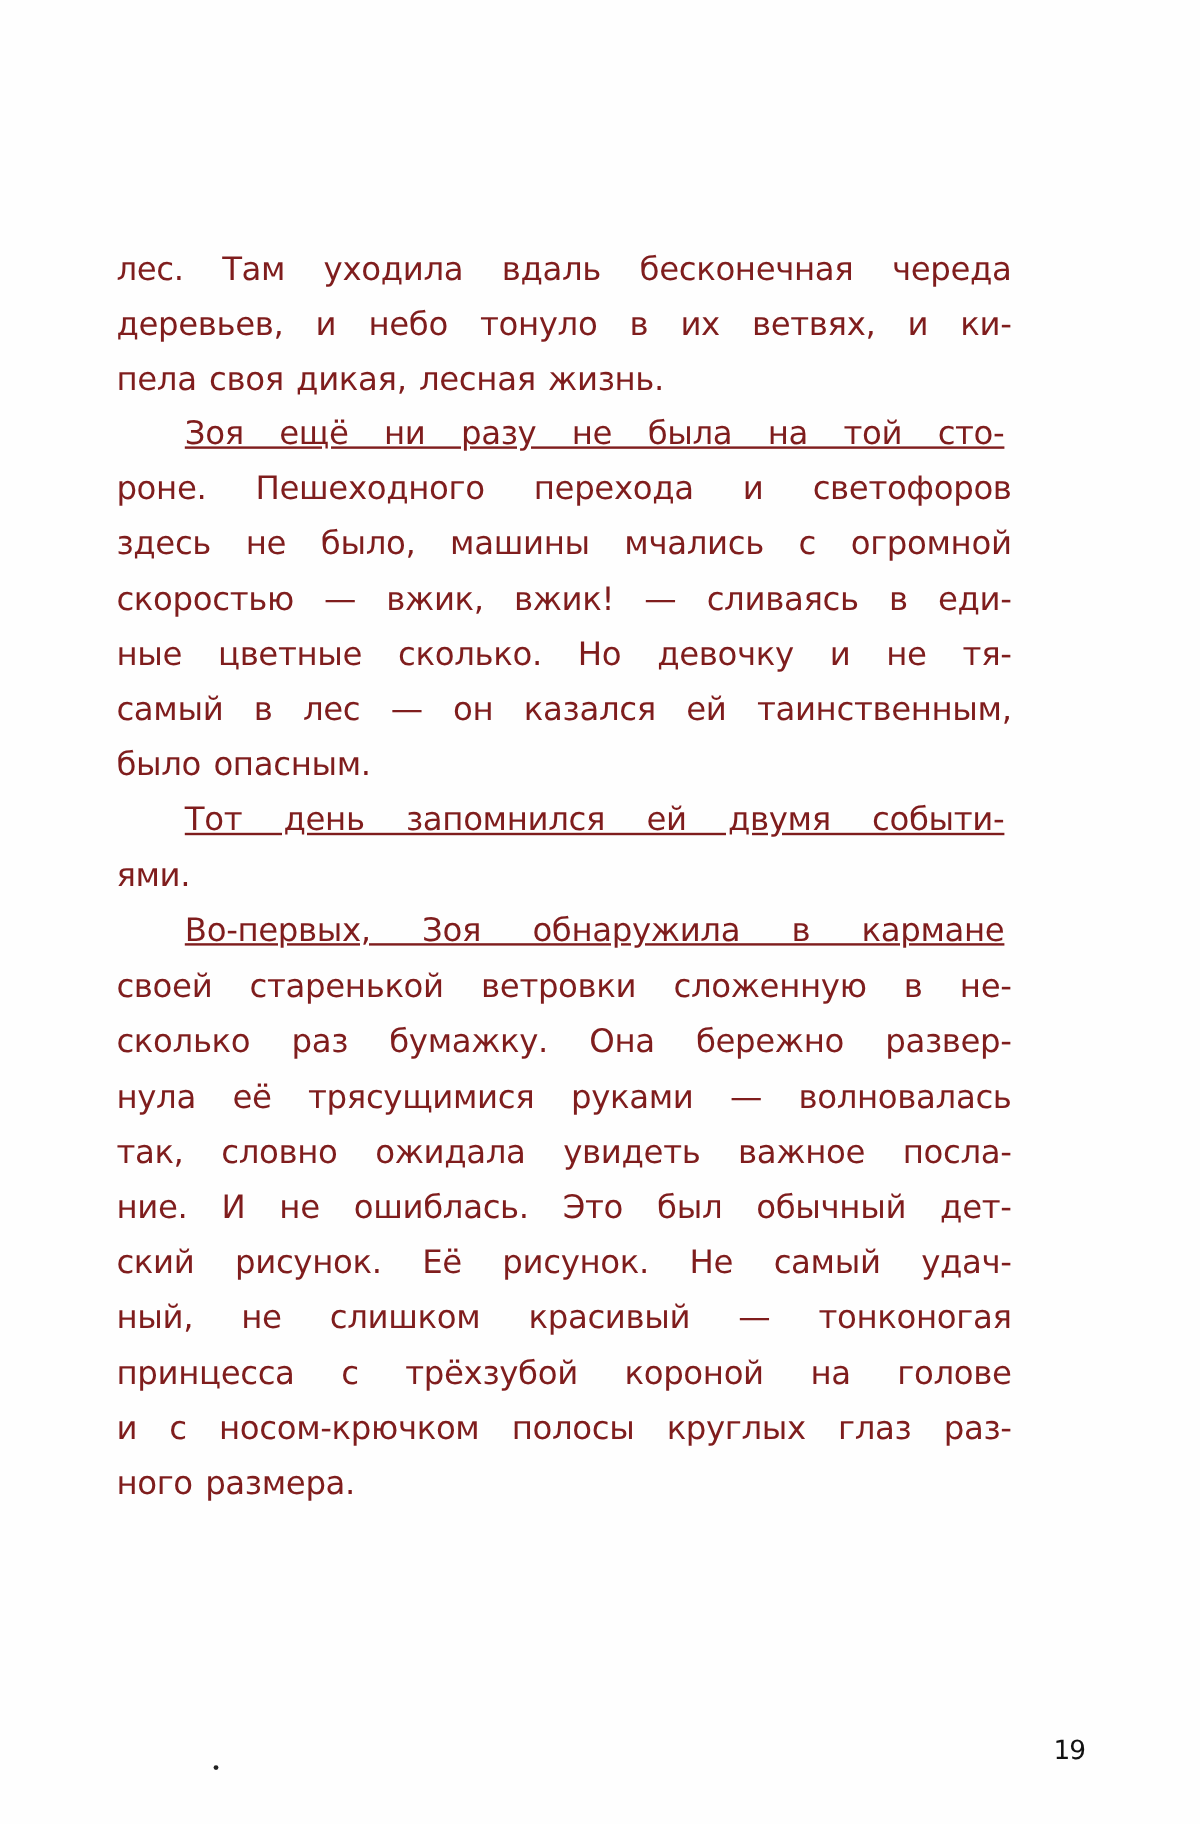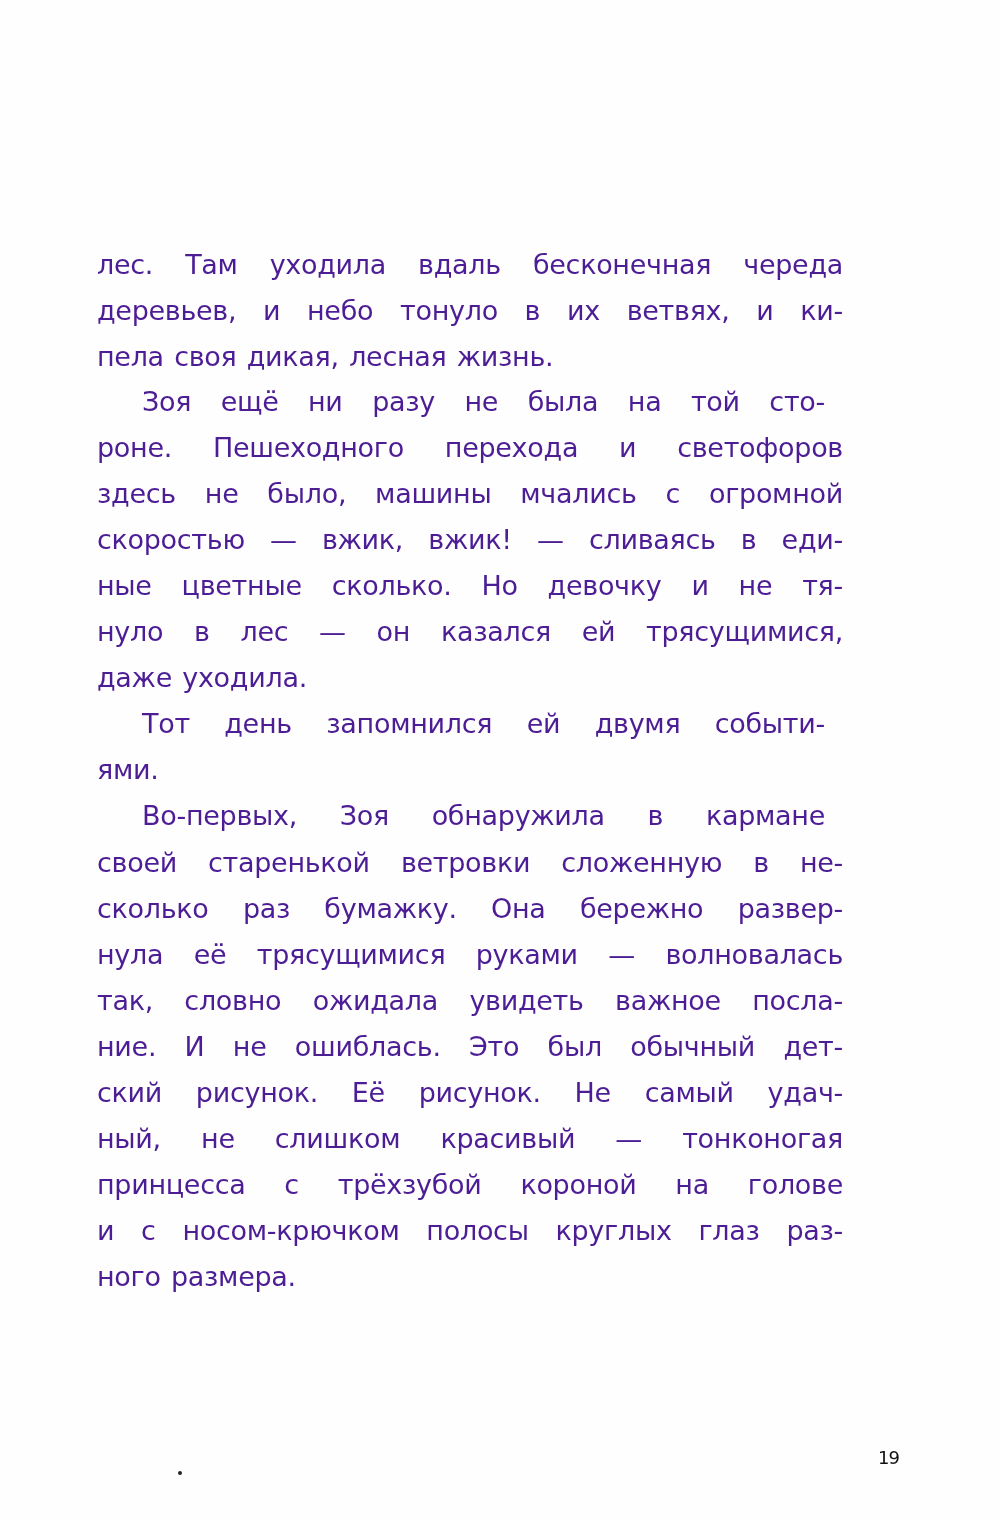--- a/index.html
+++ b/index.html
@@ -2,48 +2,48 @@
 <html><head>
   <meta charset="utf-8">
   <style>
     html, body { margin: 0; padding: 0; background: #ffffff; }
     body { width: 1000px; height: 1520px; position: relative; overflow: hidden; }
     .page { position: absolute; left: 0; top: 0; width: 1000px; height: 1520px; background: #fefefe; }
     .text-block { position: absolute; left: 97px; top: 202px; width: 746px; }
     .line {
       position: absolute; left: 0; width: 746px; height: 46px;
       font-family: "DejaVu Sans", sans-serif;
-      font-size: 27px; line-height: 46px; color: #4c1d95;
+      font-size: 27px; line-height: 46px; color: #7f1d1d;
       text-align: justify; text-align-last: justify;
-      white-space: nowrap; letter-spacing: -0.3px; word-spacing: 2px; margin-top: 40px;
+      white-space: nowrap; letter-spacing: -0.3px; word-spacing: 2px;
     }
-    .line.indent { left: 45px; width: 683px; }
+    .line.indent { left: 57px; width: 683px; text-decoration: underline; }
     .line.last { text-align-last: left; }
     .page-number {
       position: absolute; left: 878px; top: 1447px;
-      font-family: "DejaVu Sans", sans-serif; font-size: 18px; color: #111111;
+      font-family: "DejaVu Sans", sans-serif; font-size: 22px; color: #111111;
       letter-spacing: -1px;
     }
     .dot { position: absolute; left: 178px; top: 1471px; width: 4px; height: 4px; background: #222; border-radius: 50%; }
   </style>
 </head>
 <body>
 
 <div class="page">
   <div class="text-block">
     <div class="line" style="top:0px">лес. Там уходила вдаль бесконечная череда</div>
     <div class="line" style="top:46px">деревьев, и небо тонуло в их ветвях, и ки-</div>
     <div class="line last" style="top:92px">пела своя дикая, лесная жизнь.</div>
     <div class="line indent" style="top:137px">Зоя ещё ни разу не была на той сто-</div>
     <div class="line" style="top:183px">роне. Пешеходного перехода и светофоров</div>
     <div class="line" style="top:229px">здесь не было, машины мчались с огромной</div>
     <div class="line" style="top:275px">скоростью — вжик, вжик! — сливаясь в еди-</div>
     <div class="line" style="top:321px">ные цветные сколько. Но девочку и не тя-</div>
-    <div class="line" style="top:367px">нуло в лес — он казался ей трясущимися,</div>
-    <div class="line last" style="top:413px">даже уходила.</div>
+    <div class="line" style="top:367px">самый в лес — он казался ей таинственным,</div>
+    <div class="line last" style="top:413px">было опасным.</div>
     <div class="line indent" style="top:459px">Тот день запомнился ей двумя событи-</div>
     <div class="line last" style="top:505px">ями.</div>
     <div class="line indent" style="top:551px">Во-первых, Зоя обнаружила в кармане</div>
     <div class="line" style="top:598px">своей старенькой ветровки сложенную в не-</div>
     <div class="line" style="top:644px">сколько раз бумажку. Она бережно развер-</div>
     <div class="line" style="top:690px">нула её трясущимися руками — волновалась</div>
     <div class="line" style="top:736px">так, словно ожидала увидеть важное посла-</div>
     <div class="line" style="top:782px">ние. И не ошиблась. Это был обычный дет-</div>
     <div class="line" style="top:828px">ский рисунок. Её рисунок. Не самый удач-</div>
     <div class="line" style="top:874px">ный, не слишком красивый — тонконогая</div>

